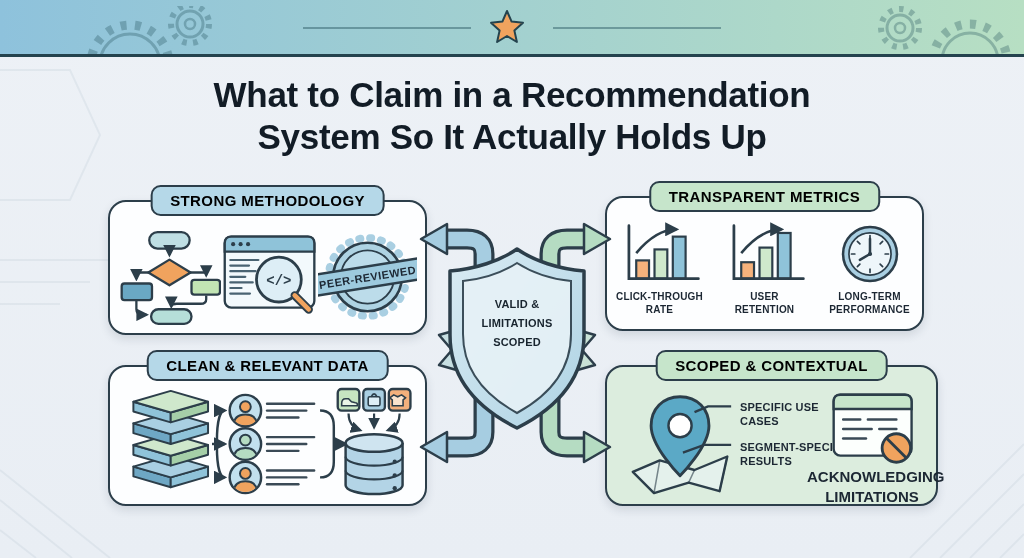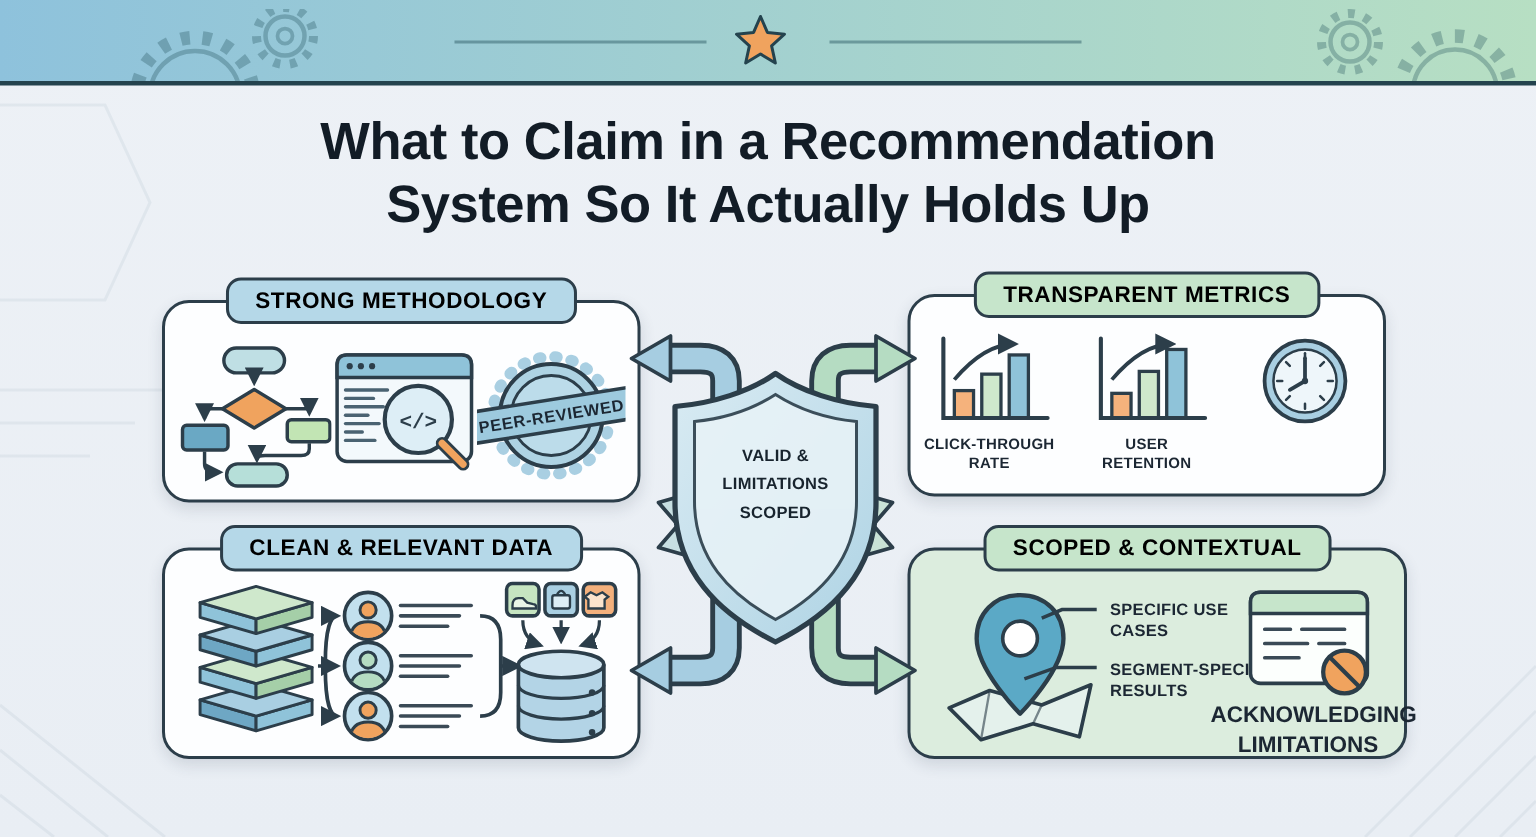--- a/index.html
+++ b/index.html
@@ -224,20 +224,21 @@
               <path d="M56 38 H60"></path>
             <path d="M23 23 L26 26"></path>
               <path d="M50 50 L53 53"></path>
               <path d="M53 23 L50 26"></path>
               <path d="M26 50 L23 53"></path>
           </g>
           <path d="M38 38 V20" stroke="#2c3e4a" stroke-width="3" stroke-linecap="round"></path>
           <path d="M38 38 L26 45" stroke="#2c3e4a" stroke-width="3" stroke-linecap="round"></path>
           <circle cx="38" cy="38" r="2.5" fill="#2c3e4a"></circle>
         </svg>
+        <div class="metric-label">LONG-TERM PERFORMANCE</div>
       </div>
     </div>
   </div>
 
   <div class="qbox box-bl">
     <div class="tab blue">CLEAN &amp; RELEVANT DATA</div>
     <svg style="position:absolute;left:11px;top:20px" width="292" height="112" viewBox="0 0 292 114" fill="none">
 
       <g stroke="#2c3e4a" stroke-width="2" stroke-linejoin="round">
         <polygon points="10,81 48,92 48,102 10,91" fill="#6ea7c4"></polygon>

